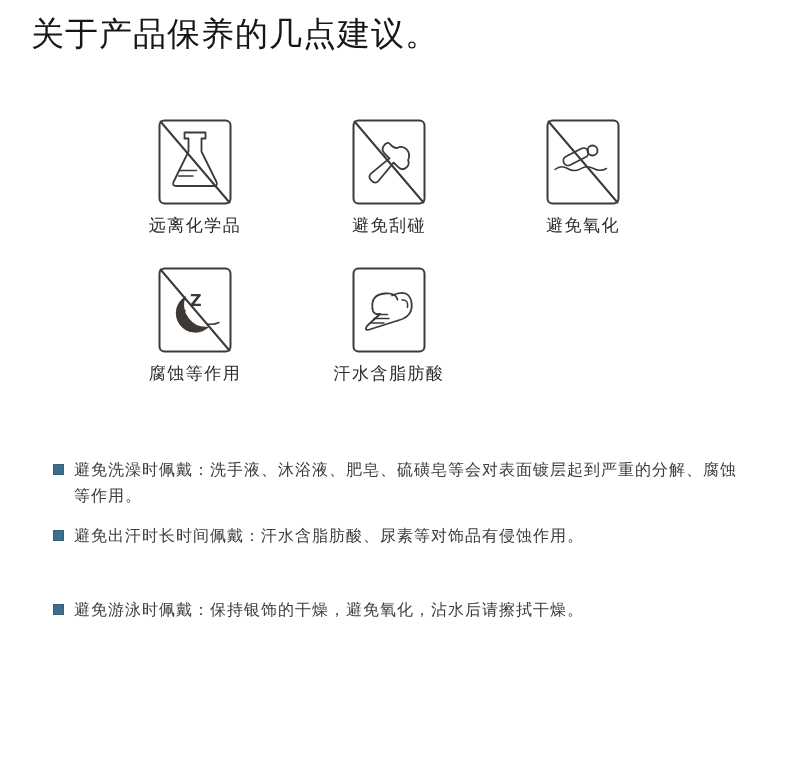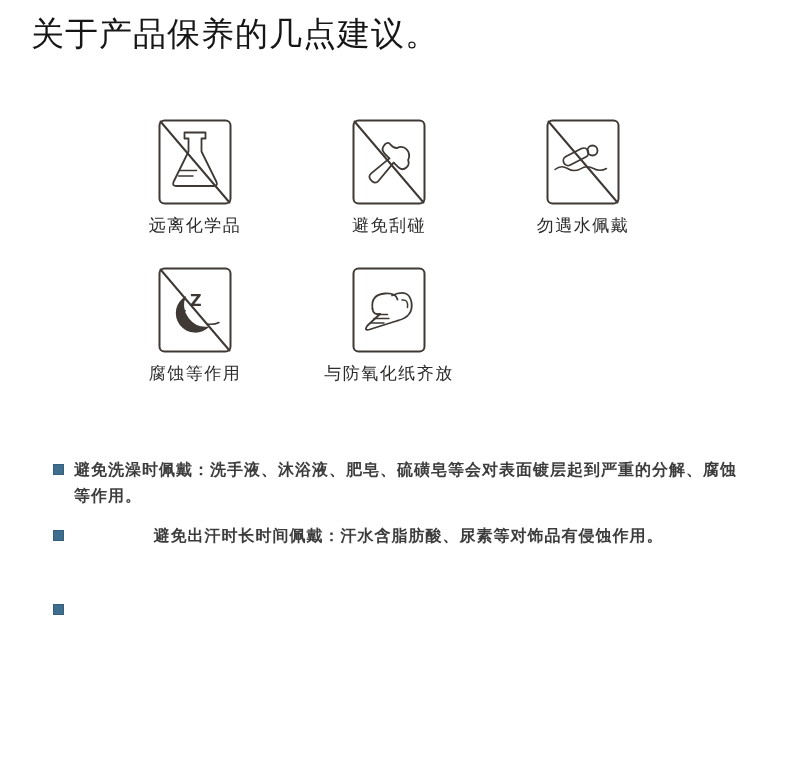--- a/index.html
+++ b/index.html
@@ -28,28 +28,28 @@
   svg .slash{stroke:#3e3935;stroke-width:2;stroke-linecap:round;}
   svg .thin{fill:none;stroke:#3e3935;stroke-width:1.5;stroke-linecap:round;}
   svg .solid{fill:#3e3935;stroke:none;}
   svg text{font-family:"DejaVu Sans","Liberation Sans",sans-serif;font-weight:bold;fill:#3e3935;}
   .notes{
     position:absolute;left:53px;top:457px;width:690px;
     margin:0;padding:0;list-style:none;
   }
   .note{
     position:relative;padding-left:21px;
-    font-size:16px;line-height:26px;letter-spacing:1px;color:#3c3c3c;font-weight:bold;
+    font-size:16px;line-height:26px;letter-spacing:1px;color:#3c3c3c;
   }
   .note .sq{
     position:absolute;left:0;top:7px;width:11px;height:11px;
     background:#3e6d8d;border:1px solid #35607d;box-sizing:border-box;
   }
   .note.gap-a{margin-bottom:14px;}
-  .note.gap-b{margin-bottom:48px;text-align:center;}
+  .note.gap-b{margin-bottom:48px;}
   .note.gap-c{margin-bottom:10px;}
   .note.gap-d{margin-bottom:35px;}
 </style>
 </head>
 <body>
 
 <h1 class="title">关于产品保养的几点建议。</h1>
 
 <div class="icon-grid">
 
@@ -78,21 +78,21 @@
   <div class="icon-cell">
     <svg width="74" height="86" viewBox="0 0 74 86">
       <rect class="frame" x="1.5" y="1.5" width="71" height="83" rx="5"></rect>
       <circle class="stroke" cx="46.5" cy="31.5" r="5"></circle>
       <g transform="rotate(-27 30 38)">
         <rect class="stroke" x="16.5" y="33" width="27" height="9.5" rx="4.75"></rect>
       </g>
       <path class="thin" d="M9,50.5 Q15,45.5 21.5,49.5 Q28,53.5 34.5,49.8 Q41,46 47.5,49.5 Q54,53 60.5,49.5"></path>
       <line class="slash" x1="2.5" y1="2.5" x2="71.5" y2="83.5"></line>
     </svg>
-    <div class="icon-label">勿遇水佩戴</div>
+    <div class="icon-label">避免氧化</div>
   </div>
 
   <div class="icon-cell">
     <svg width="74" height="86" viewBox="0 0 74 86">
       <rect class="frame" x="1.5" y="1.5" width="71" height="83" rx="5"></rect>
       <path class="solid" d="M28,29 A19.5,19.5 0 1 0 51.5,59.5 A22,22 0 0 1 28,29 Z"></path>
       <path class="thin" d="M49,57 Q56,58 61,55.5"></path>
       <text x="32" y="39" font-size="16">Z</text>
       <text x="23" y="48" font-size="9">z</text>
       <line class="slash" x1="2.5" y1="2.5" x2="71.5" y2="83.5"></line>
@@ -104,30 +104,31 @@
   <div class="icon-cell">
     <svg width="74" height="86" viewBox="0 0 74 86">
       <rect class="frame" x="1.5" y="1.5" width="71" height="83" rx="5"></rect>
       <path class="stroke" d="M20.5,42 Q18.5,27.5 33,26.5 Q44,25.8 45.5,32.5"></path>
       <path class="stroke" d="M20.5,42 Q21,48 28,47"></path>
       <path class="stroke" d="M40,28.5 Q57,21 59.5,35.5 Q61.5,49.5 46,53.5"></path>
       <path class="stroke" d="M46,53.5 L17.5,62.5 Q11.5,64 15.5,58.5 L28,47"></path>
       <path class="thin" d="M50,33 Q56.5,32 55.5,40.5"></path>
       <path class="thin" d="M25,47.5 H35.5 M22,51.5 H37 M19.5,56 H32"></path>
     </svg>
-    <div class="icon-label">与防氧化纸齐放</div>
+    <div class="icon-label">汗水含脂肪酸</div>
   </div>
 
 </div>
 
 <ul class="notes">
   <li class="note gap-a">
     <span class="sq"></span>
     <span>避免洗澡时佩戴：洗手液、沐浴液、肥皂、硫磺皂等会对表面镀层起到严重的分解、腐蚀等作用。</span>
   </li>
   <li class="note gap-b">
     <span class="sq"></span>
     <span>避免出汗时长时间佩戴：汗水含脂肪酸、尿素等对饰品有侵蚀作用。</span>
   </li>
   <li class="note gap-d">
     <span class="sq"></span>
+    <span>避免游泳时佩戴：保持银饰的干燥，避免氧化，沾水后请擦拭干燥。</span>
   </li>
 </ul>
 
 </body></html>

